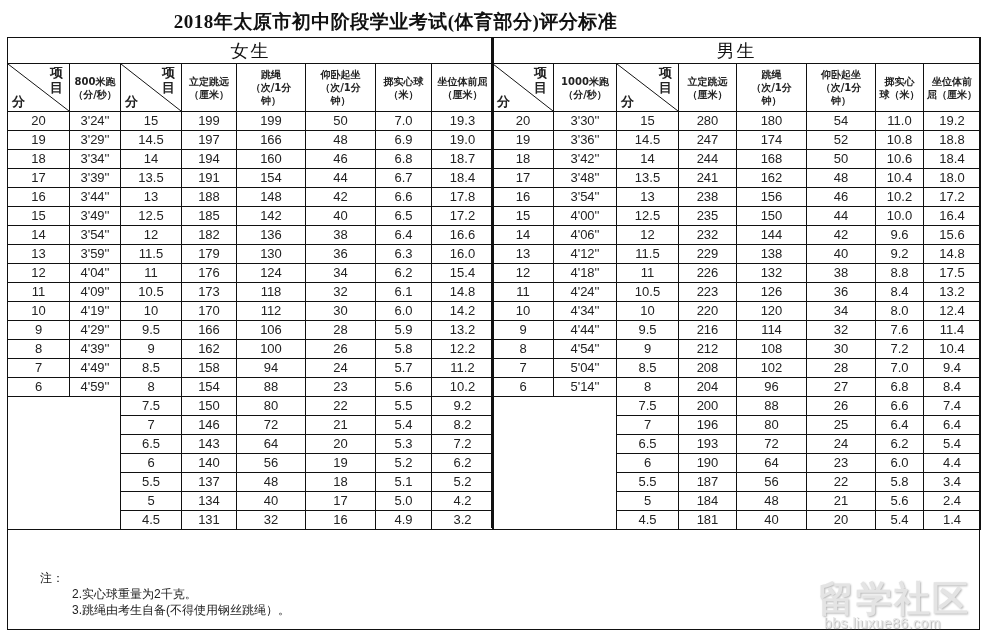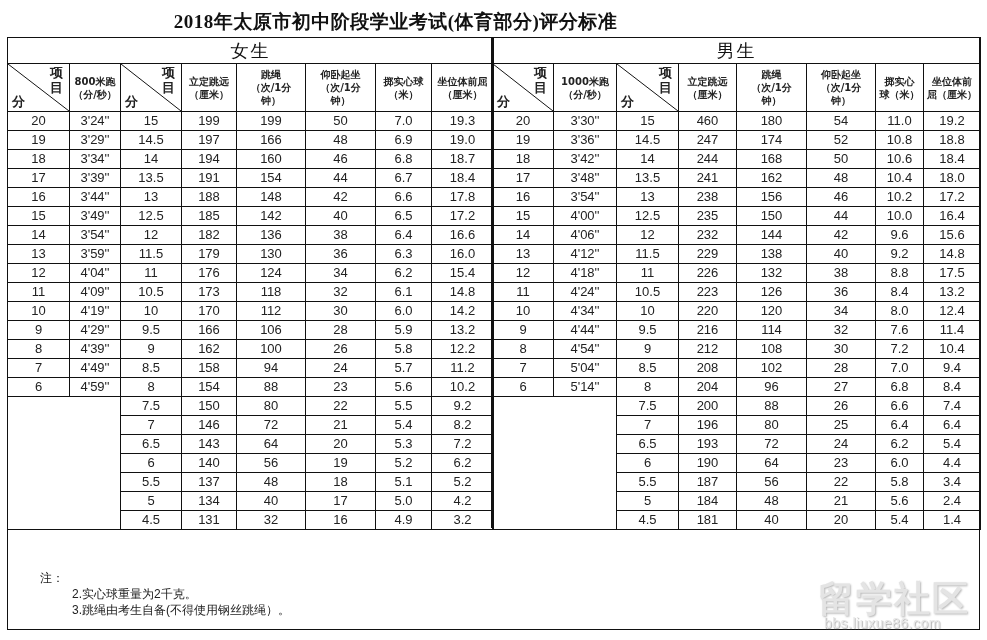--- a/index.html
+++ b/index.html
@@ -339,21 +339,21 @@
         <th class="col-head"><span>仰卧起坐</span><br><span>（次/1分</span><br><span>钟）</span></th>
         <th class="col-head"><span>掷实心</span><br><span>球（米）</span></th>
         <th class="col-head"><span>坐位体前</span><br><span>屈（厘米）</span></th>
       </tr>
     </thead>
     <tbody id="male-body">
         <tr>
           <td class="cell">20</td>
           <td class="cell">3'30''</td>
           <td class="cell">15</td>
-          <td class="cell">460</td>
+          <td class="cell">280</td>
           <td class="cell">180</td>
           <td class="cell">54</td>
           <td class="cell">11.0</td>
           <td class="cell">19.2</td>
         </tr>
         <tr>
           <td class="cell">19</td>
           <td class="cell">3'36''</td>
           <td class="cell">14.5</td>
           <td class="cell">247</td>

